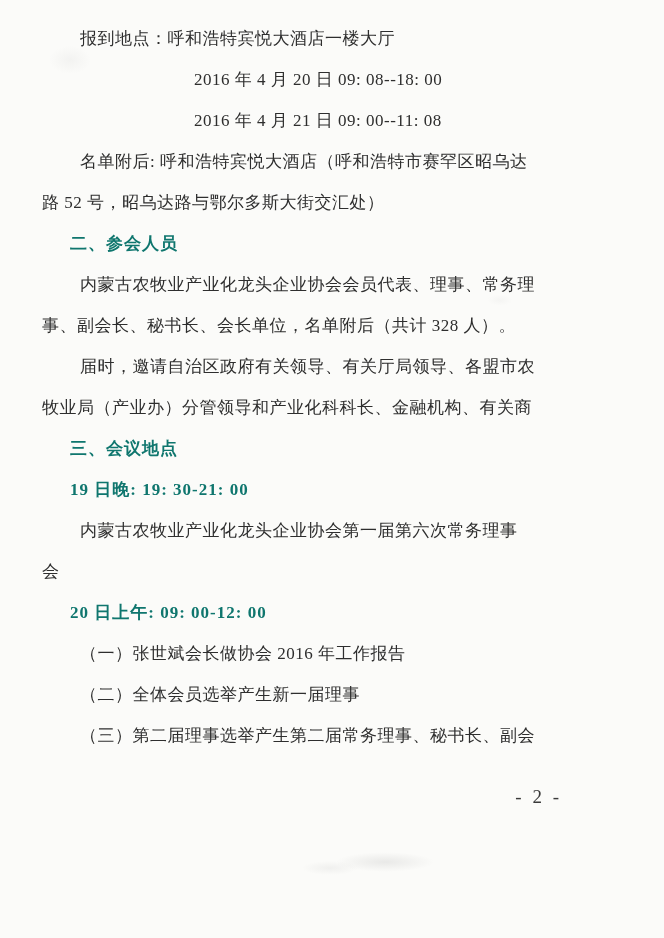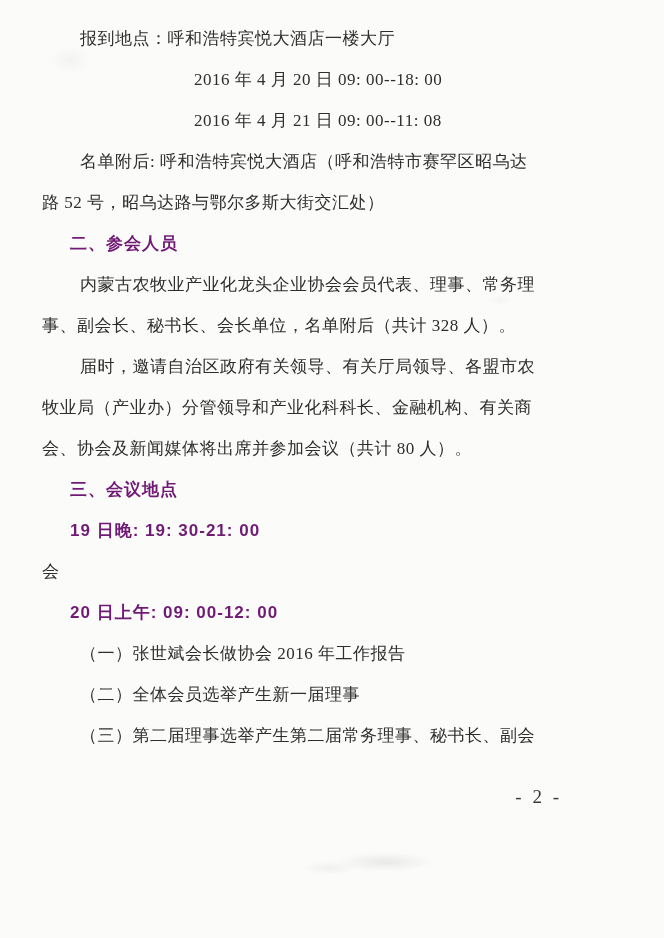--- a/index.html
+++ b/index.html
@@ -26,50 +26,50 @@
     font-size: 17px;
     line-height: 41px;
     height: 41px;
     white-space: pre-wrap;
     letter-spacing: 0.5px;
   }
   .indent   { text-indent: 38px; }
   .indent-sm{ text-indent: 28px; }
   .time-indent { padding-left: 152px; }
   .bold {
-    font-family: Liberation Sans, sans-serif;
+    font-family: Liberation Serif, serif;
     font-weight: bold;
-    color: #701a75;
+    color: #0f766e;
     letter-spacing: 1px;
   }
   .page-number {
     margin-top: 20px;
     text-align: right;
     padding-right: 62px;
     font-size: 19px;
     letter-spacing: 3px;
     color: #3a3a3a;
   }
 </style>
 </head>
 <body>
 
 <div class="doc">
   <div class="line indent">报到地点：呼和浩特宾悦大酒店一楼大厅</div>
-  <div class="line time-indent">2016 年 4 月 20 日 09: 00--18: 00</div>
+  <div class="line time-indent">2016 年 4 月 20 日 09: 08--18: 00</div>
   <div class="line time-indent">2016 年 4 月 21 日 09: 00--11: 08</div>
   <div class="line indent">名单附后: 呼和浩特宾悦大酒店（呼和浩特市赛罕区昭乌达</div>
   <div class="line">路 52 号，昭乌达路与鄂尔多斯大街交汇处）</div>
   <div class="line indent-sm bold">二、参会人员</div>
   <div class="line indent">内蒙古农牧业产业化龙头企业协会会员代表、理事、常务理</div>
   <div class="line">事、副会长、秘书长、会长单位，名单附后（共计 328 人）。</div>
   <div class="line indent">届时，邀请自治区政府有关领导、有关厅局领导、各盟市农</div>
   <div class="line">牧业局（产业办）分管领导和产业化科科长、金融机构、有关商</div>
-  <div class="line">会、协会及新闻媒体将出席并参加会议（共计 80 人）。</div>
   <div class="line indent-sm bold">三、会议地点</div>
   <div class="line indent-sm bold">19 日晚: 19: 30-21: 00</div>
+  <div class="line indent">内蒙古农牧业产业化龙头企业协会第一届第六次常务理事</div>
   <div class="line">会</div>
   <div class="line indent-sm bold">20 日上午: 09: 00-12: 00</div>
   <div class="line indent">（一）张世斌会长做协会 2016 年工作报告</div>
   <div class="line indent">（二）全体会员选举产生新一届理事</div>
   <div class="line indent">（三）第二届理事选举产生第二届常务理事、秘书长、副会</div>
   <div class="line page-number">- 2 -</div>
 </div>
 
 </body></html>

